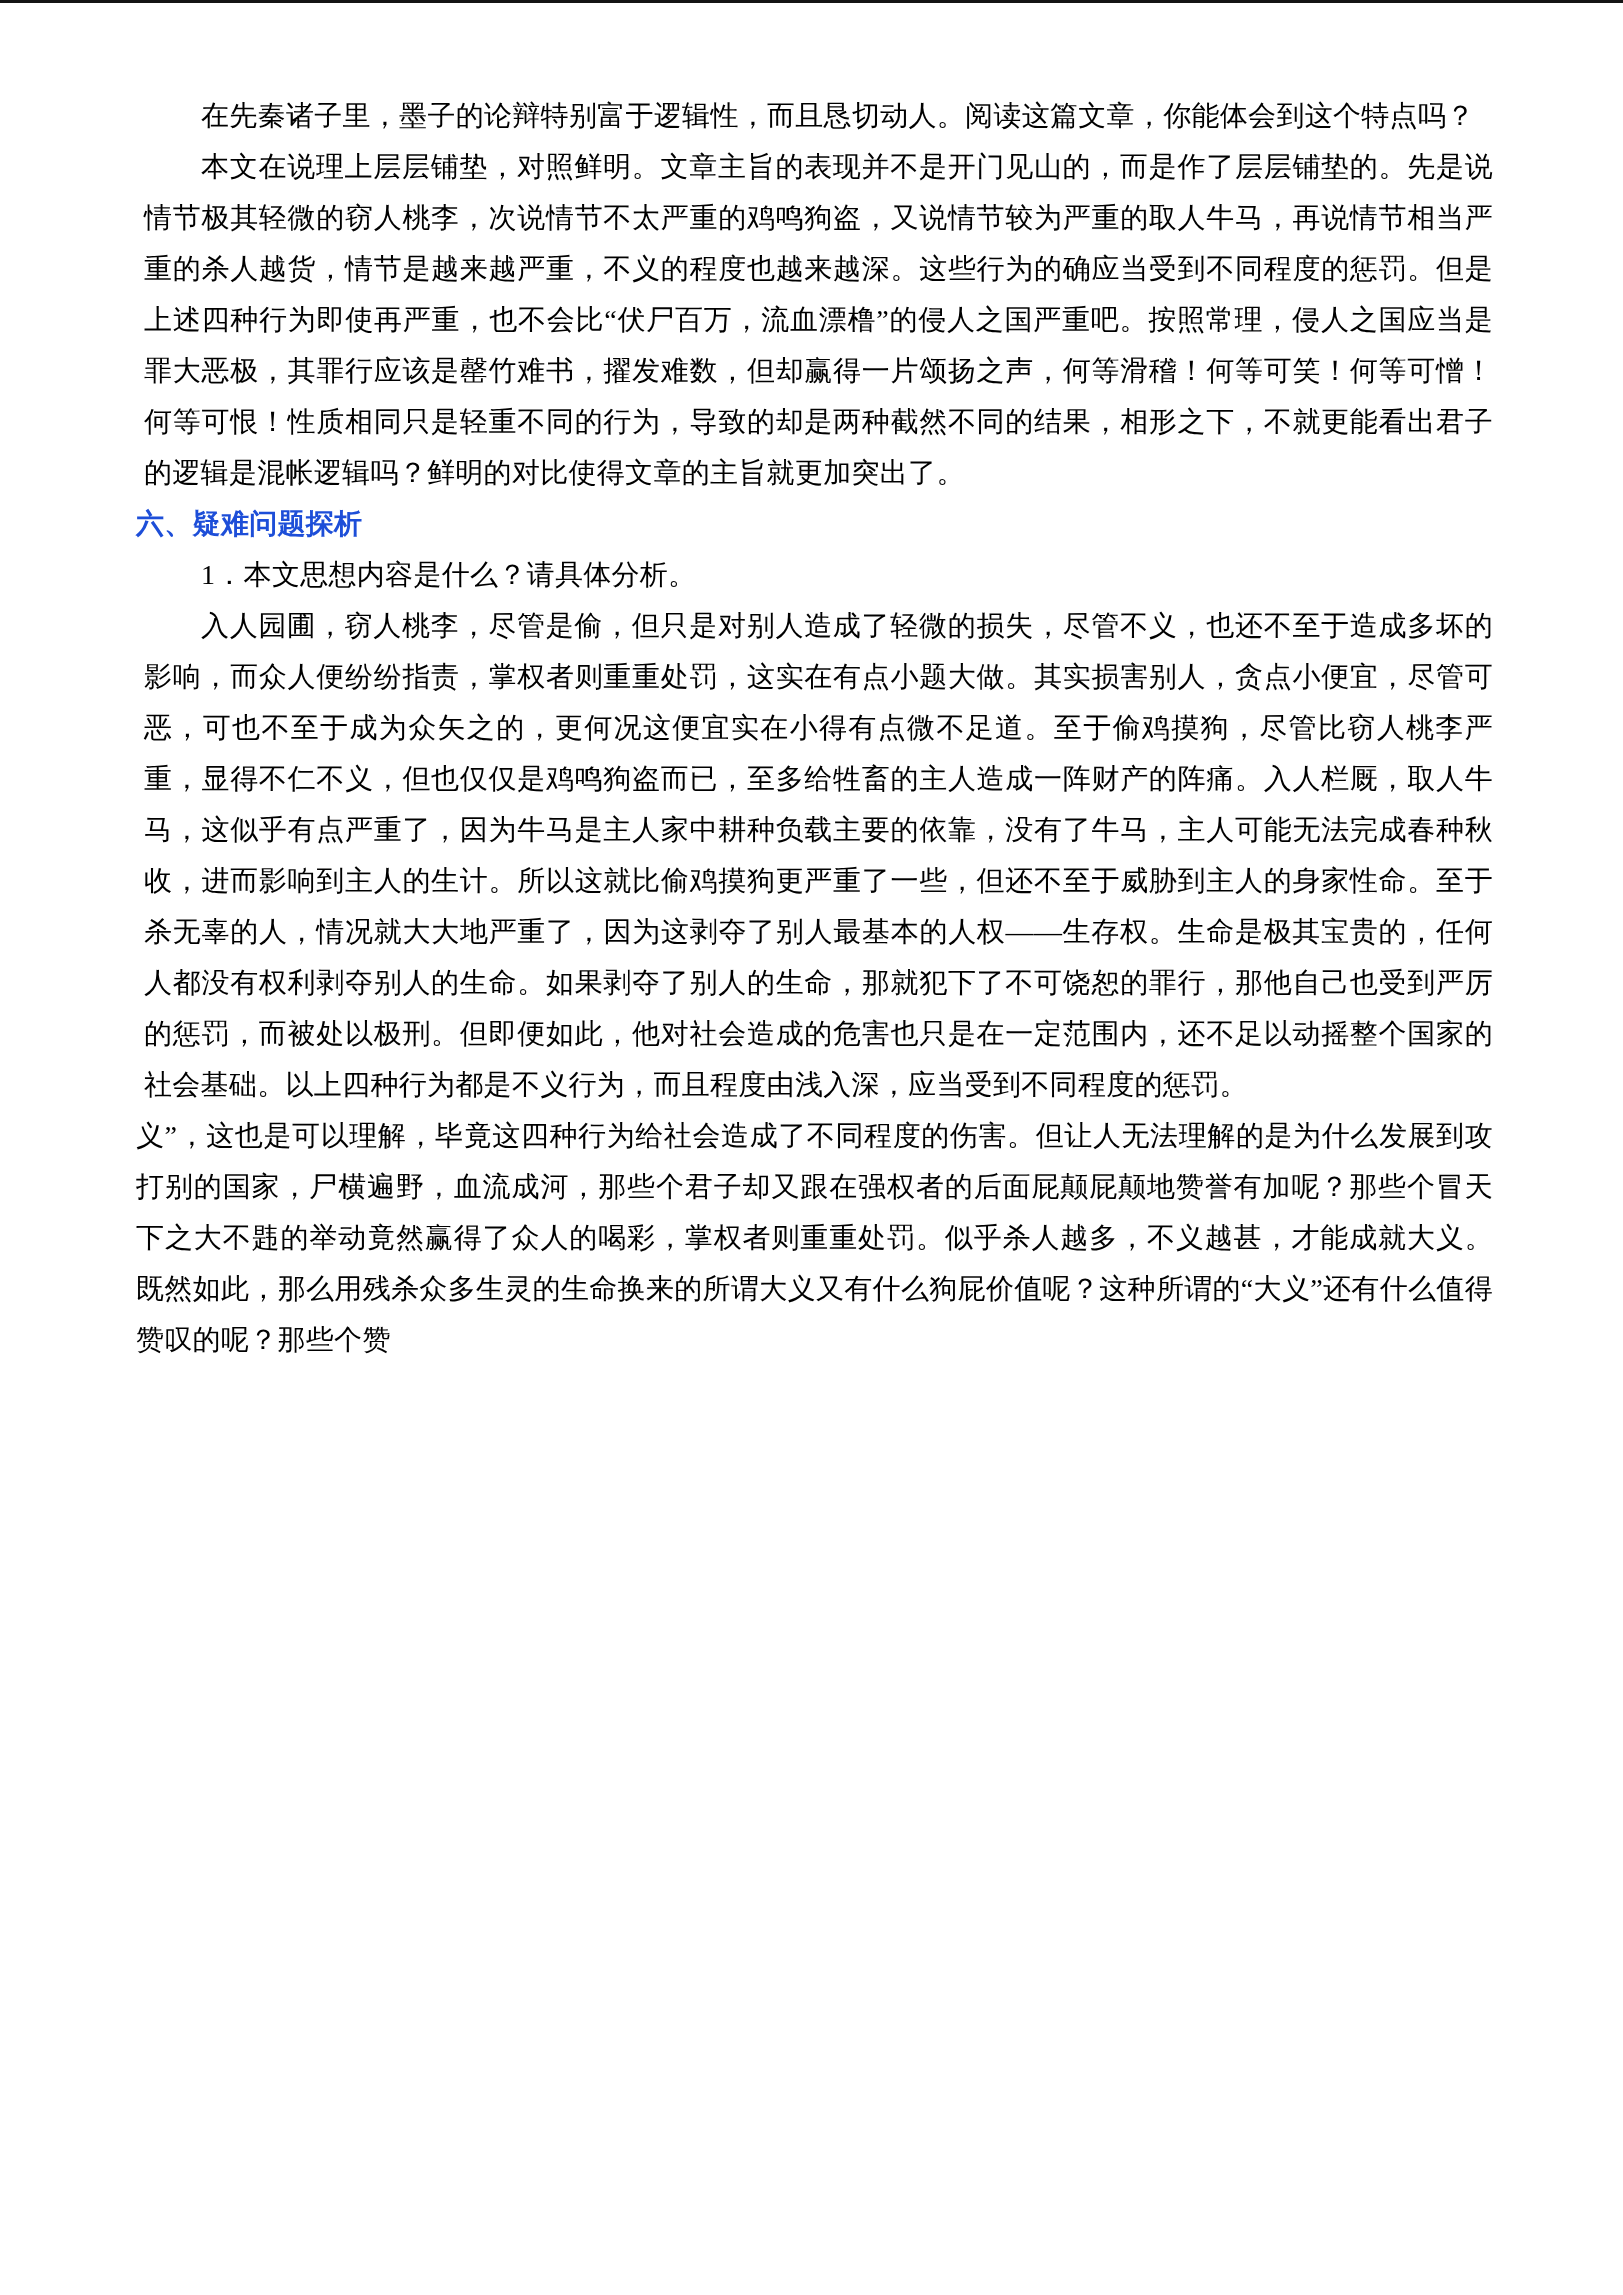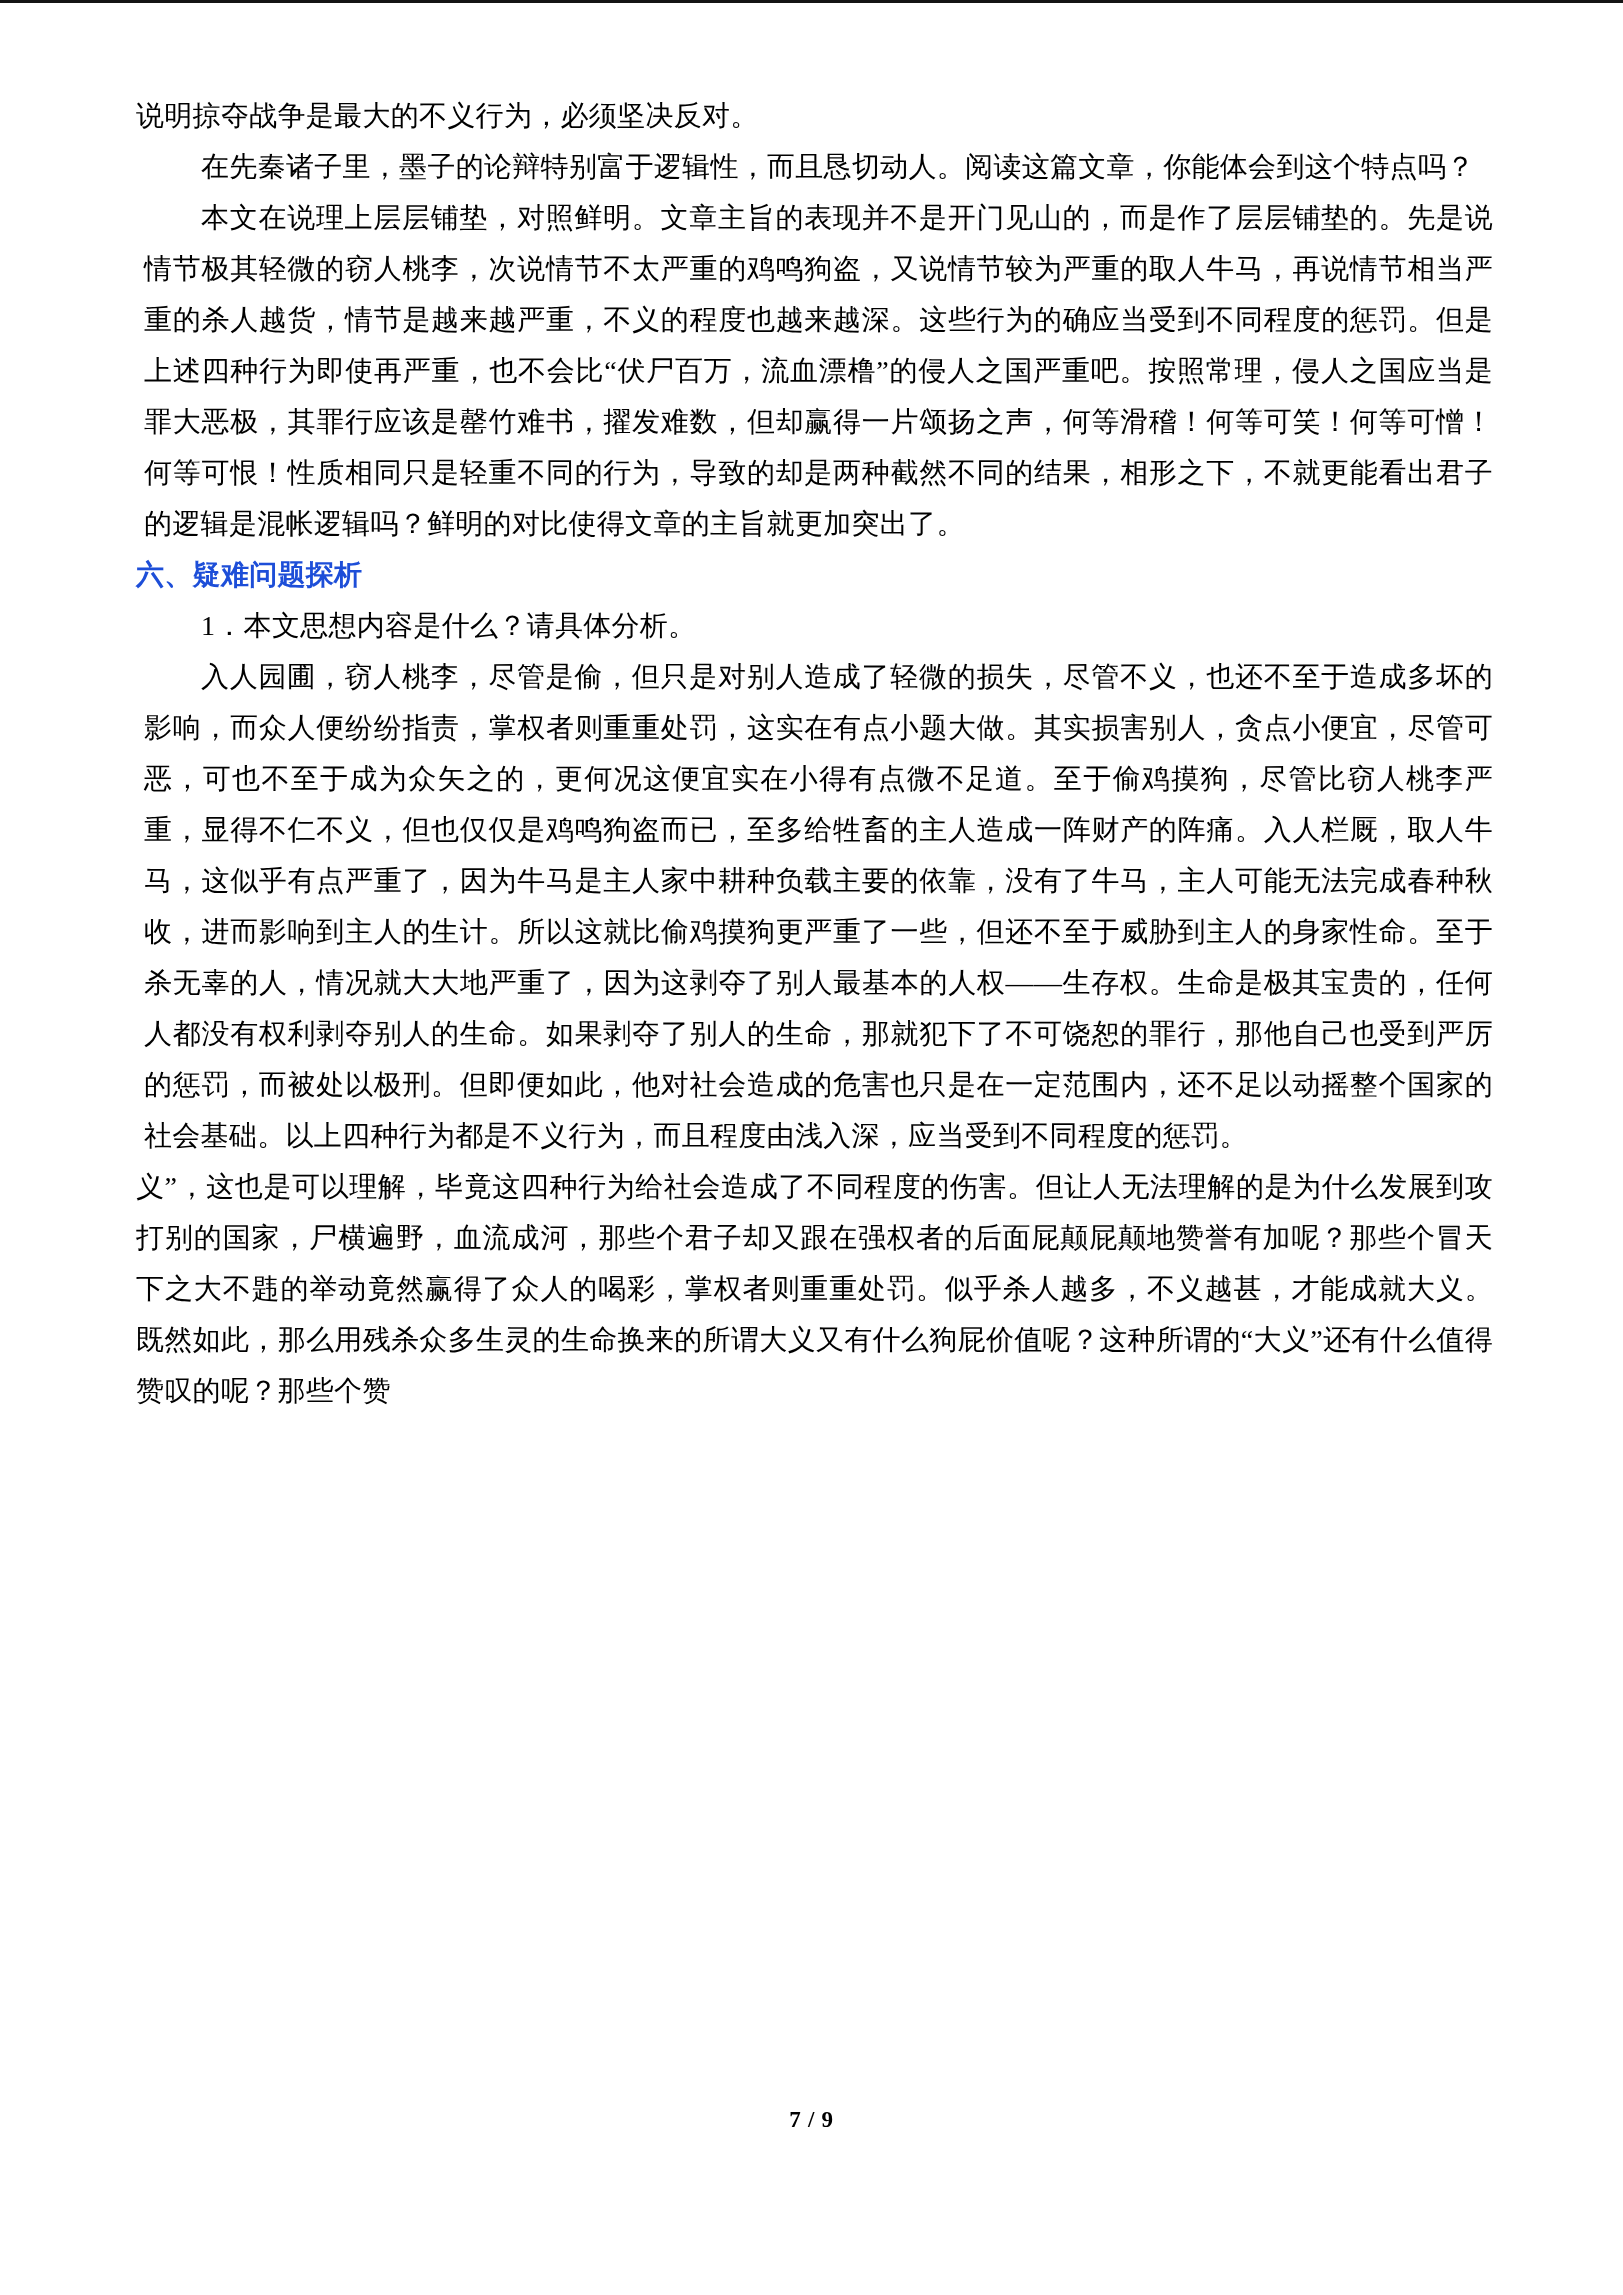--- a/index.html
+++ b/index.html
@@ -72,34 +72,32 @@
     letter-spacing: 0.7px;
   }
 </style>
 </head>
 <body>
 
 <div class="page">
 
   <div class="content">
 
-    <p class="para flush">说明掠夺战争是最大的不义行为，必须坚决反对。</p>
 
     <p class="para indent">在先秦诸子里，墨子的论辩特别富于逻辑性，而且恳切动人。阅读这篇文章，你能体会到这个特点吗？</p>
 
     <p class="para indent">本文在说理上层层铺垫，对照鲜明。文章主旨的表现并不是开门见山的，而是作了层层铺垫的。先是说情节极其轻微的窃人桃李，次说情节不太严重的鸡鸣狗盗，又说情节较为严重的取人牛马，再说情节相当严重的杀人越货，情节是越来越严重，不义的程度也越来越深。这些行为的确应当受到不同程度的惩罚。但是上述四种行为即使再严重，也不会比“伏尸百万，流血漂橹”的侵人之国严重吧。按照常理，侵人之国应当是罪大恶极，其罪行应该是罄竹难书，擢发难数，但却赢得一片颂扬之声，何等滑稽！何等可笑！何等可憎！何等可恨！性质相同只是轻重不同的行为，导致的却是两种截然不同的结果，相形之下，不就更能看出君子的逻辑是混帐逻辑吗？鲜明的对比使得文章的主旨就更加突出了。</p>
 
     <h2 class="heading">六、疑难问题探析</h2>
 
     <p class="para indent flush">1．本文思想内容是什么？请具体分析。</p>
 
 
     <p class="para indent">入人园圃，窃人桃李，尽管是偷，但只是对别人造成了轻微的损失，尽管不义，也还不至于造成多坏的影响，而众人便纷纷指责，掌权者则重重处罚，这实在有点小题大做。其实损害别人，贪点小便宜，尽管可恶，可也不至于成为众矢之的，更何况这便宜实在小得有点微不足道。至于偷鸡摸狗，尽管比窃人桃李严重，显得不仁不义，但也仅仅是鸡鸣狗盗而已，至多给牲畜的主人造成一阵财产的阵痛。入人栏厩，取人牛马，这似乎有点严重了，因为牛马是主人家中耕种负载主要的依靠，没有了牛马，主人可能无法完成春种秋收，进而影响到主人的生计。所以这就比偷鸡摸狗更严重了一些，但还不至于威胁到主人的身家性命。至于杀无辜的人，情况就大大地严重了，因为这剥夺了别人最基本的人权——生存权。生命是极其宝贵的，任何人都没有权利剥夺别人的生命。如果剥夺了别人的生命，那就犯下了不可饶恕的罪行，那他自己也受到严厉的惩罚，而被处以极刑。但即便如此，他对社会造成的危害也只是在一定范围内，还不足以动摇整个国家的社会基础。以上四种行为都是不义行为，而且程度由浅入深，应当受到不同程度的惩罚。</p>
 
 
     <p class="para">义”，这也是可以理解，毕竟这四种行为给社会造成了不同程度的伤害。但让人无法理解的是为什么发展到攻打别的国家，尸横遍野，血流成河，那些个君子却又跟在强权者的后面屁颠屁颠地赞誉有加呢？那些个冒天下之大不韪的举动竟然赢得了众人的喝彩，掌权者则重重处罚。似乎杀人越多，不义越甚，才能成就大义。既然如此，那么用残杀众多生灵的生命换来的所谓大义又有什么狗屁价值呢？这种所谓的“大义”还有什么值得赞叹的呢？那些个赞</p>
 
   </div>
 
-  <div class="footer">7 / 9</div>
 
 </div>
 
 
 </body></html>

